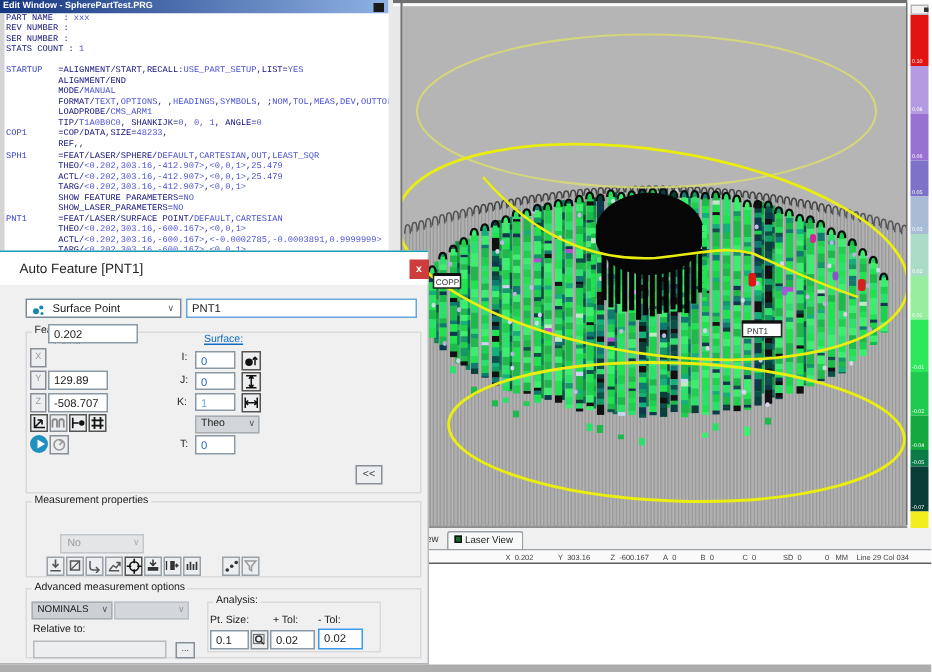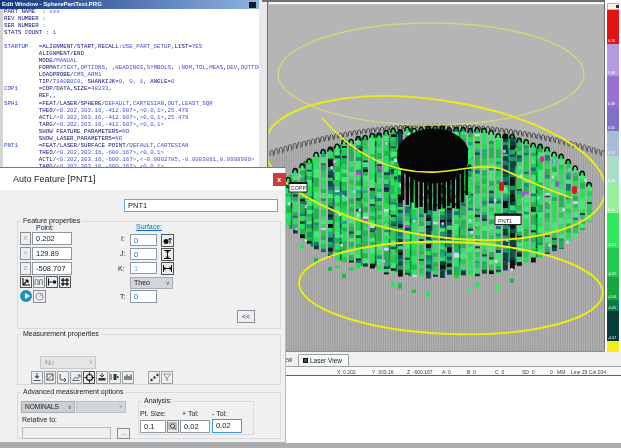--- a/index.html
+++ b/index.html
@@ -2320,30 +2320,39 @@
     <span class="st" style="left:291px">0</span>
     <span class="st" style="left:298px">MM</span>
     <span class="st" style="left:312px">Line 29 Col 034</span>
   </div>
   <div id="statusline"></div>
   <div id="whitebottom"></div>
   <div id="dlg">
     <div id="dtitle">Auto Feature [PNT1]</div>
     <div id="dclose">x</div>
     
+    <div class="inp" style="left:17px;top:31px;width:104px;height:13px;border-color:#7a8a99">
+      <svg width="9" height="9" style="position:absolute;left:3px;top:1.5px" viewBox="0 0 9 9">
+          <circle cx="3" cy="5.5" r="2" fill="#1887b0"></circle>
+          <circle cx="6.5" cy="3" r="1.4" fill="#1887b0"></circle>
+          <circle cx="7" cy="7" r="1" fill="#1887b0"></circle>
+        </svg>
+      <span style="margin-left:14px">Surface Point</span>
+      <span class="arr" style="top:1px;right:4px">∨</span>
+    </div>
     <div class="inp" style="left:124px;top:31px;width:154px;height:13px;border-color:#6aa5d8">PNT1</div>
     
     <div class="gb" style="left:17px;top:53px;width:264px;height:108px"></div>
     <div class="gl" style="left:21px;top:49px">Feature properties</div>
     <div class="lab" style="left:36px;top:56px">Point:</div>
     <div class="blab" style="left:136px;top:55px;text-decoration:underline">Surface:</div>
     <div class="btn" style="left:20px;top:64px;width:11px;height:13px;line-height:11px">X</div>
     <div class="btn" style="left:20px;top:79px;width:11px;height:13px;line-height:11px">Y</div>
     <div class="btn" style="left:20px;top:94px;width:11px;height:13px;line-height:11px">Z</div>
-    <div class="inp" style="left:32px;top:64px;width:40px;height:13px">0.202</div>
+    <div class="inp" style="left:32px;top:48px;width:60px;height:13px">0.202</div>
     <div class="inp" style="left:32px;top:79px;width:40px;height:13px">129.89</div>
     <div class="inp" style="left:32px;top:94px;width:40px;height:13px">-508.707</div>
     
     <div class="btn" style="left:20px;top:108px;width:12px;height:12px;border-color:#555"><svg width="10" height="10" viewBox="0 0 10 10">
           <path d="M2 1 V8 H9 M2 8 L7 3 M7 3 v3 M7 3 h-3" stroke="#111" fill="none" stroke-width="1.1"></path>
         </svg></div>
     <div class="btn" style="left:33px;top:108px;width:12px;height:12px"><svg width="10" height="10" viewBox="0 0 10 10">
           <path d="M1 8 V4 a1.5 1.5 0 0 1 3 0 V8 M5.5 8 V4 a1.5 1.5 0 0 1 3 0 V8" stroke="#888" fill="none" stroke-width="1.2"></path>
         </svg></div>
     <div class="btn" style="left:46px;top:108px;width:12px;height:12px;border-color:#555"><svg width="10" height="10" viewBox="0 0 10 10">

